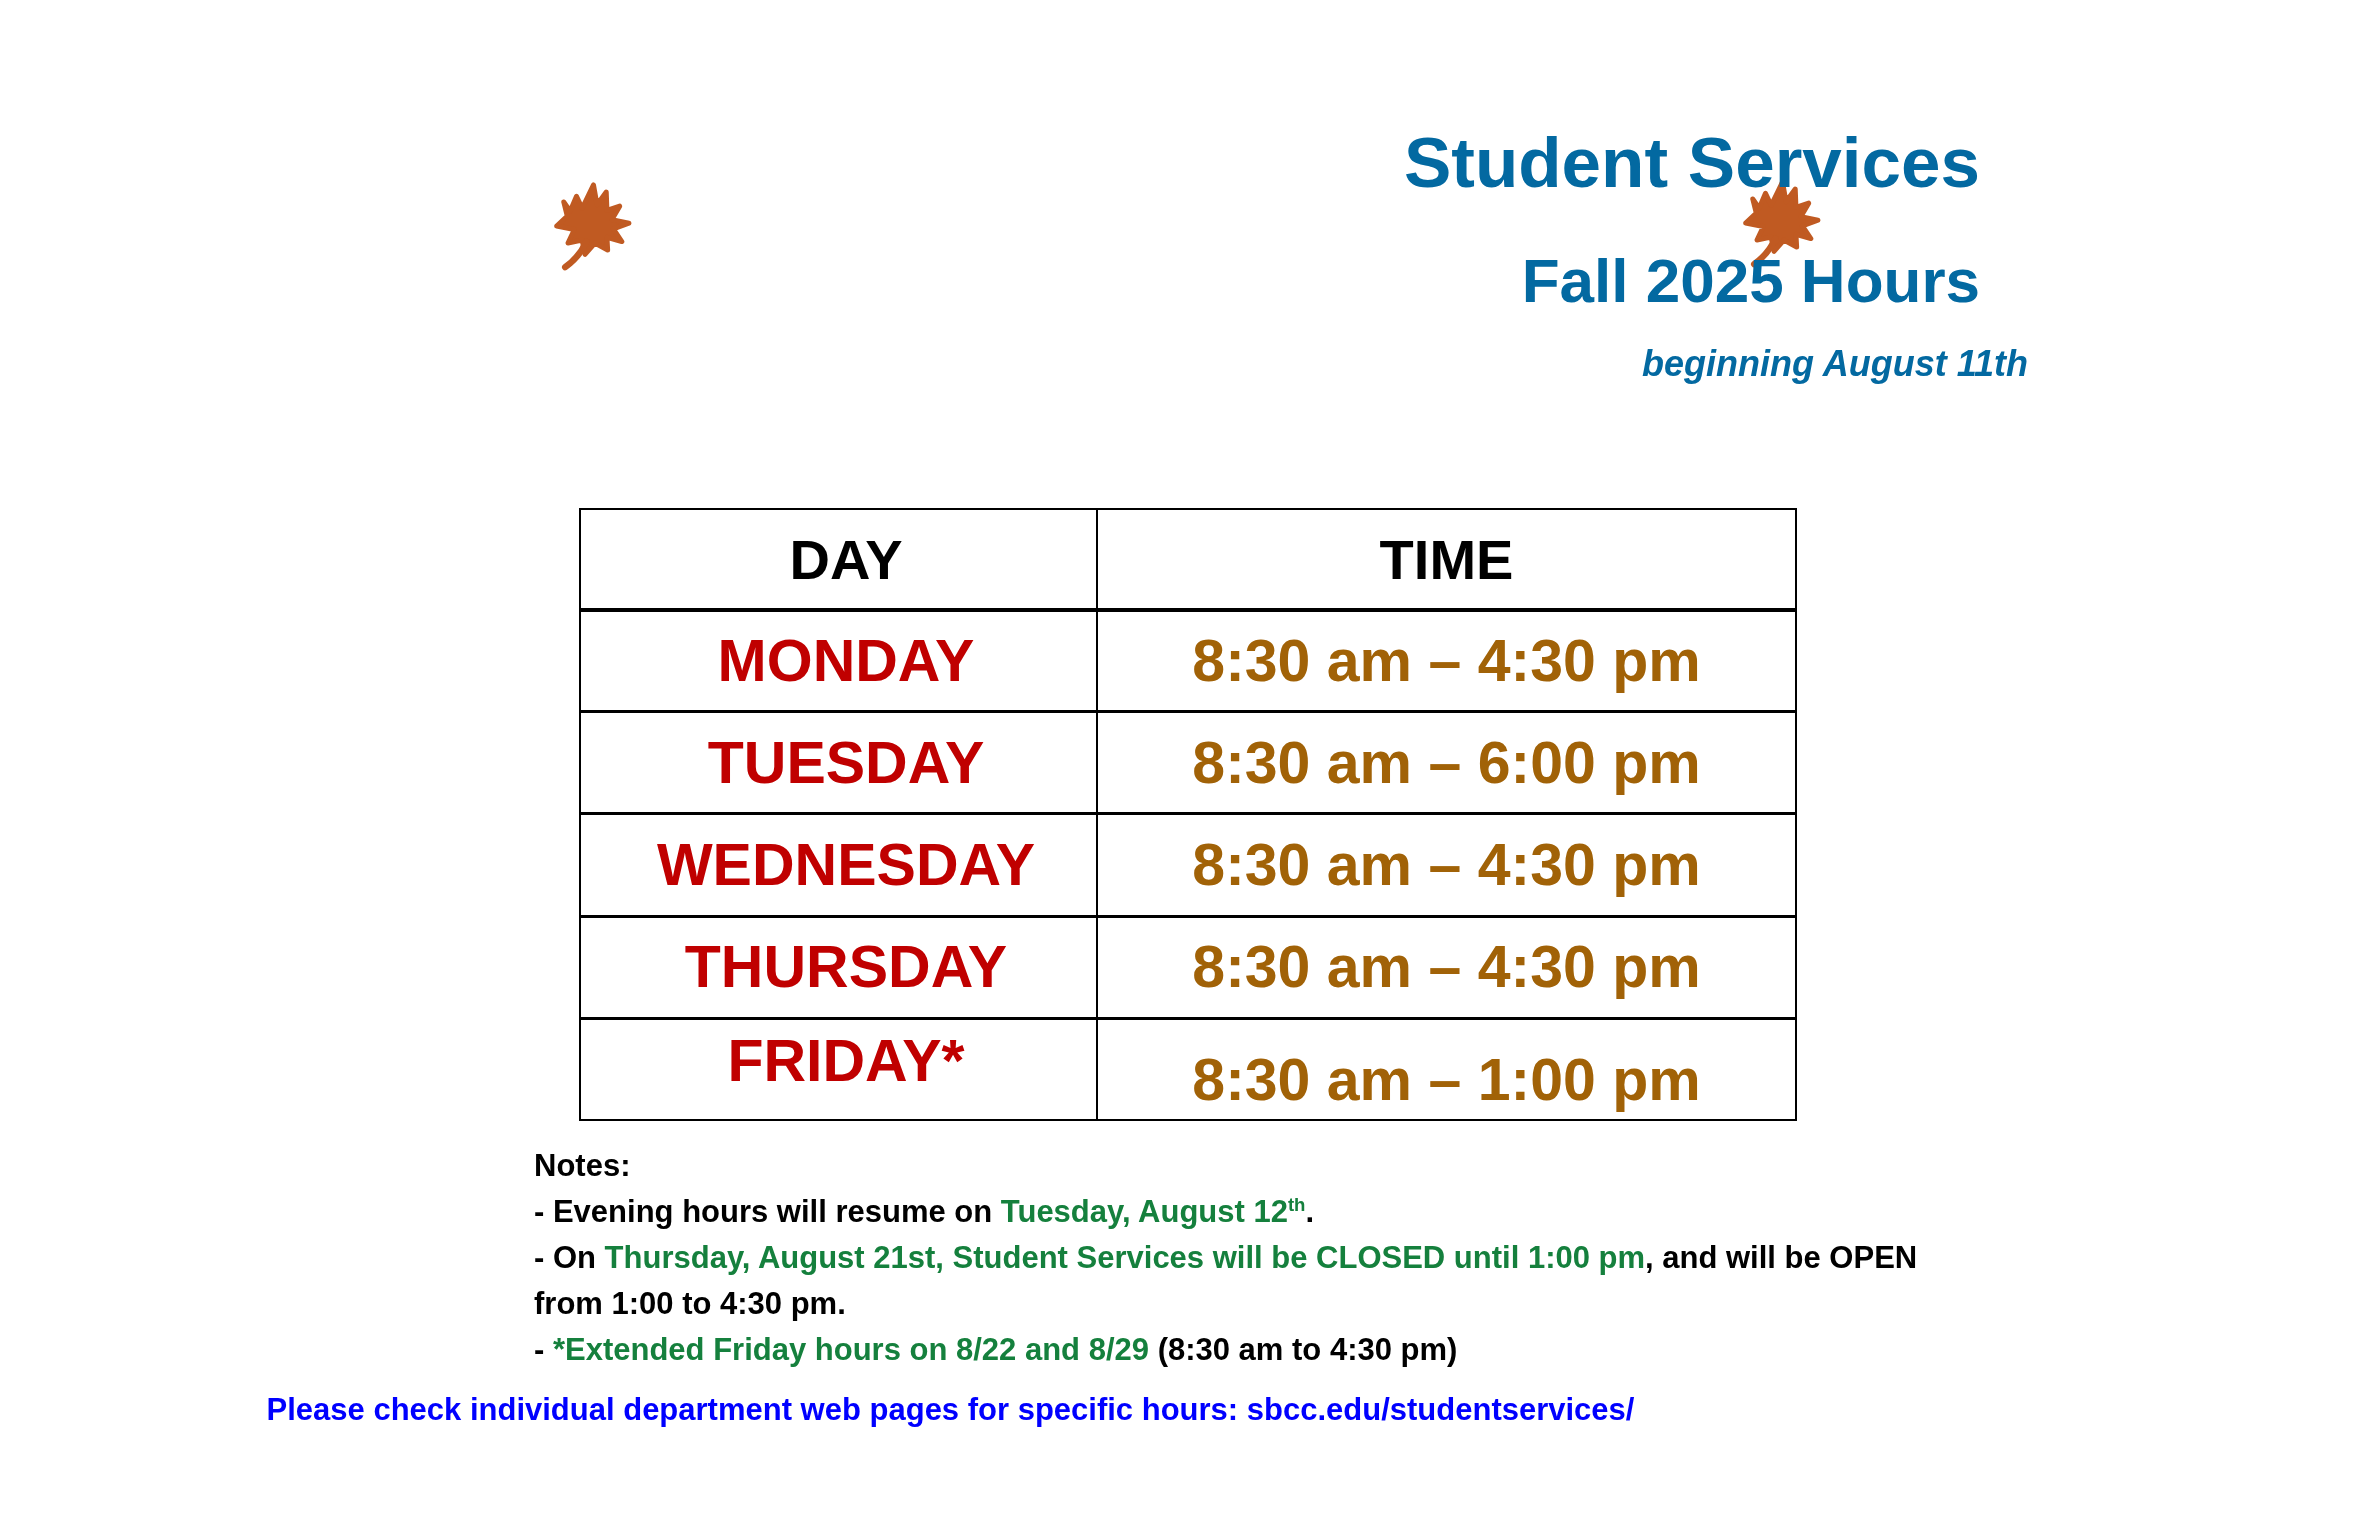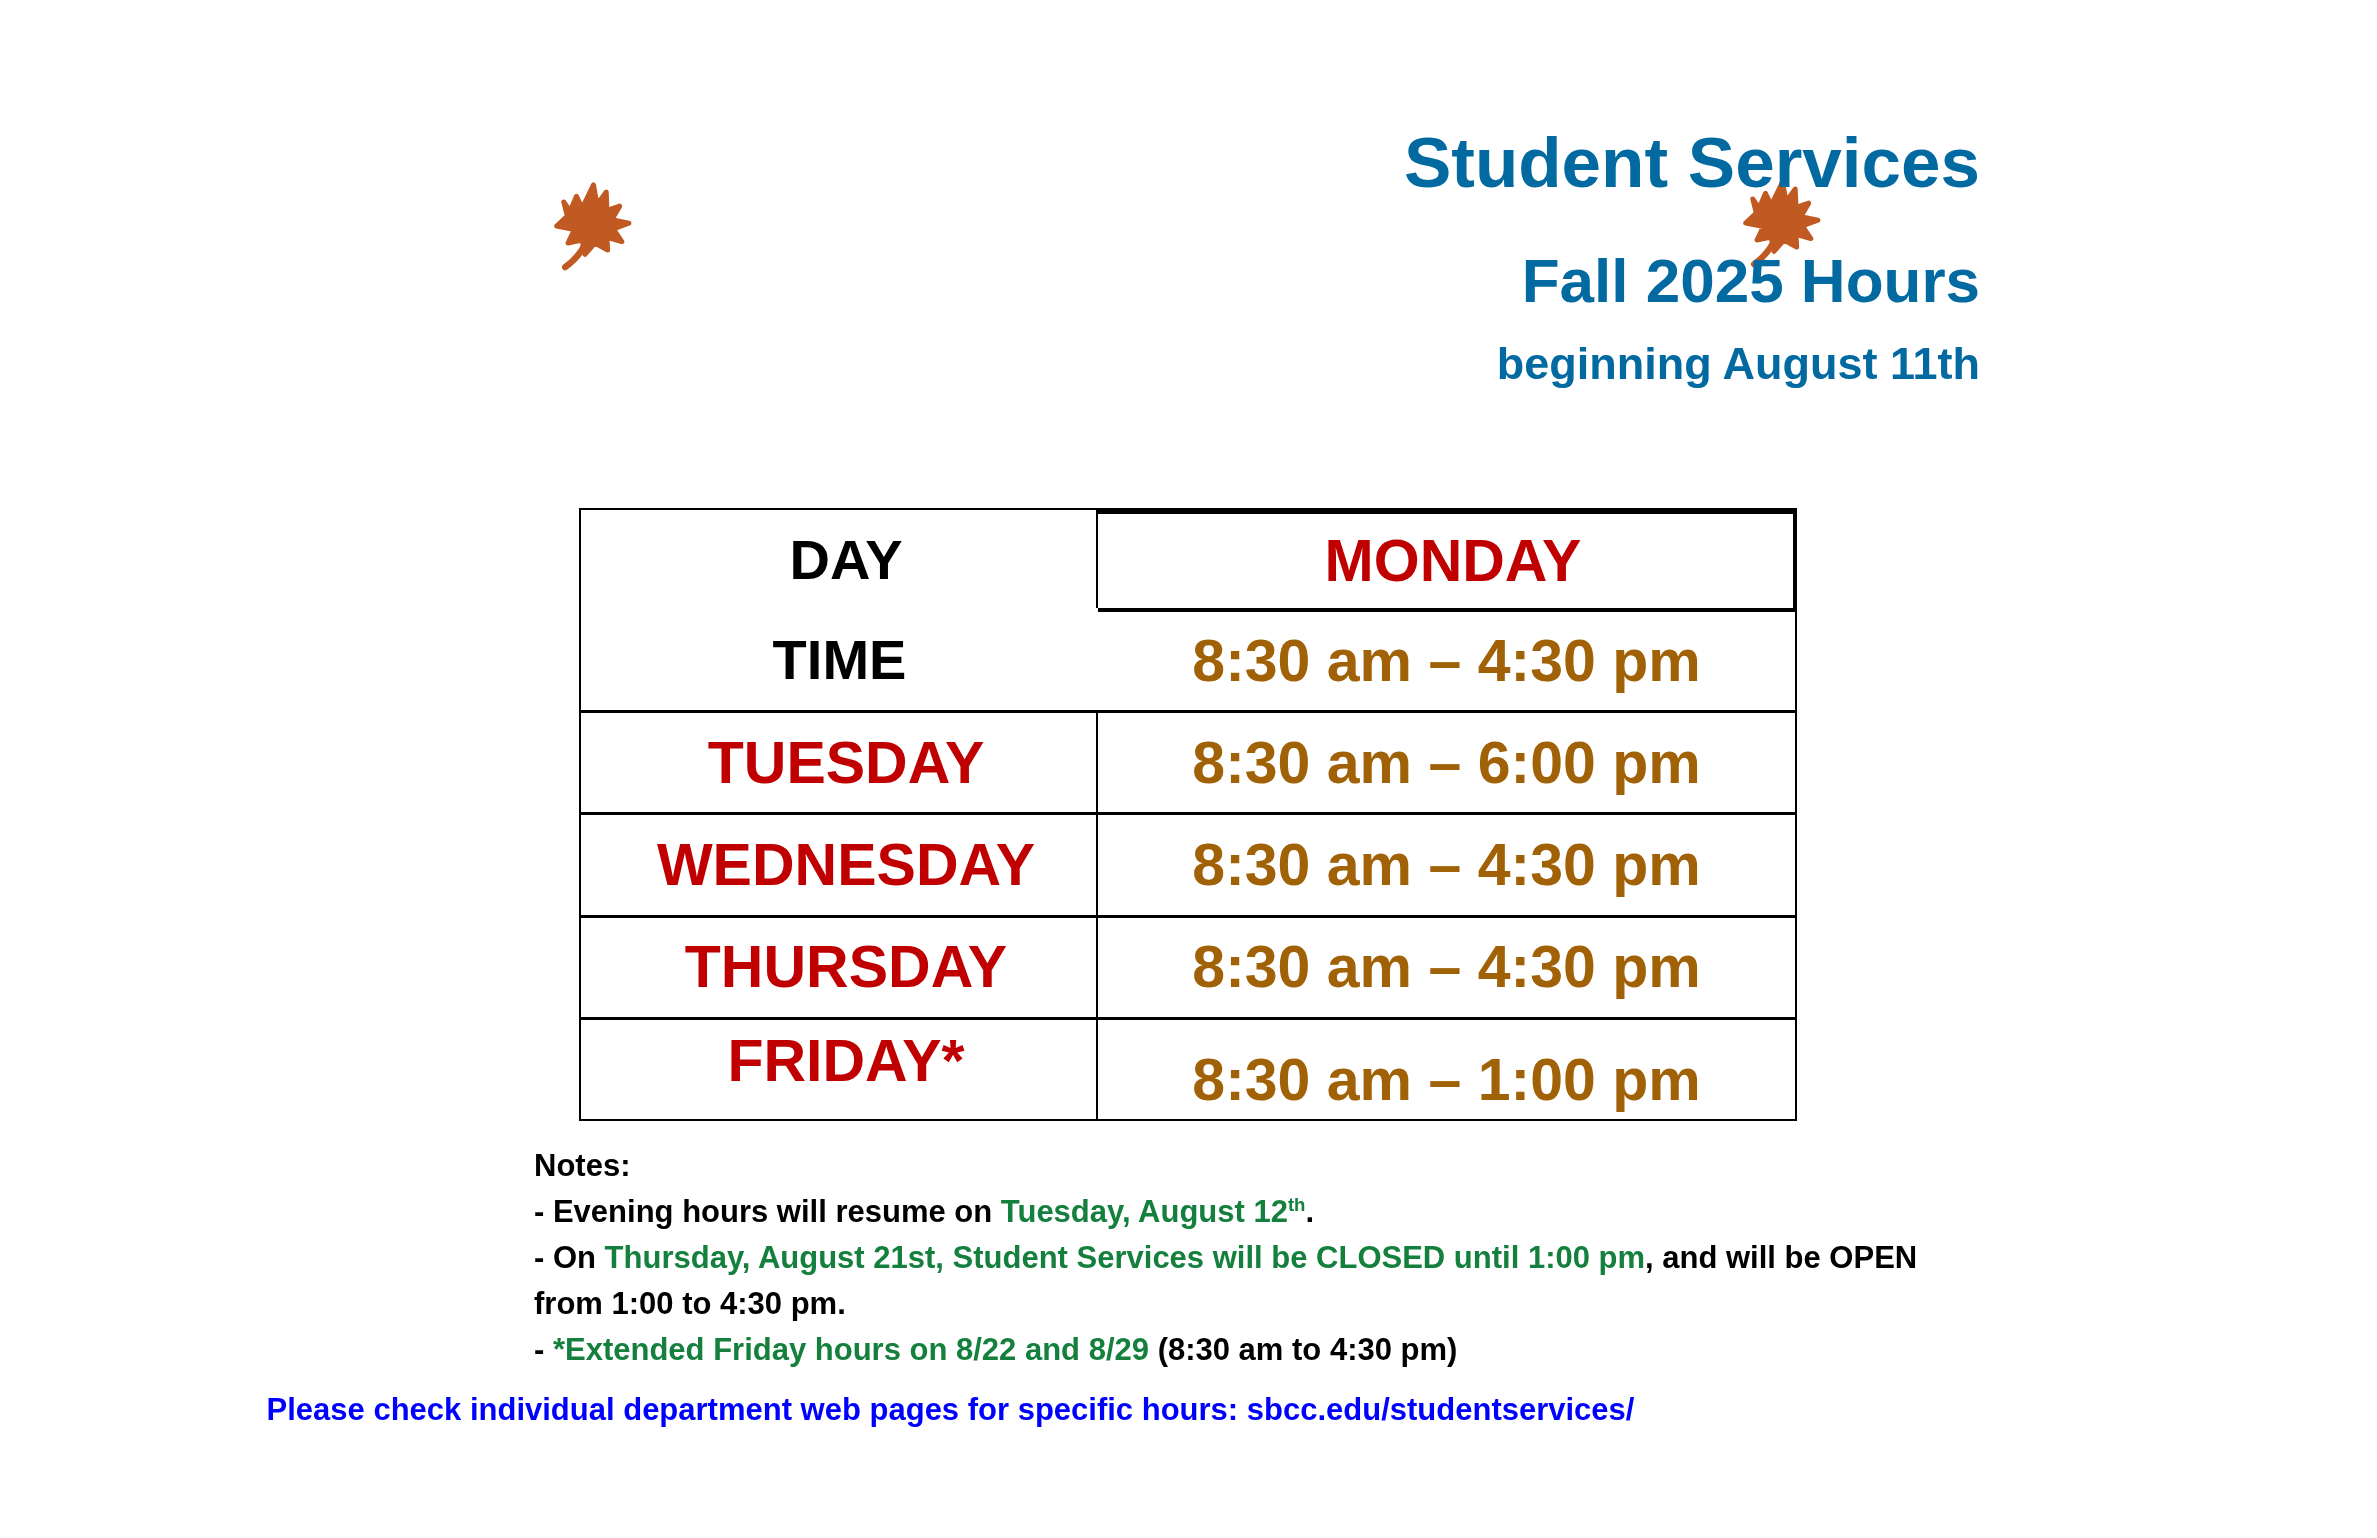--- a/index.html
+++ b/index.html
@@ -14,21 +14,21 @@
 
   
   .leaf { position:absolute; width:85px; height:94px; }
   .leaf-left  { left:551px;  top:179px; }
   .leaf-right { left:1740px; top:176px; }
 
   
   .title-block { position:absolute; left:0; width:1980px; text-align:right; color:#0369a1; }
   .main-title    { top:124px;  font-size:71px; font-weight:bold; line-height:77px; }
   .sub-title     { top:246px;  font-size:62px;  font-weight:bold; line-height:70px; }
-  .tagline       { top:334px;  font-size:45px;  font-weight:bold; line-height:59px; }
+  .tagline       { top:334px;  font-size:36px;  font-weight:bold; font-style:italic; line-height:59px;padding-left:48px; }
 
   
   .hours-table {
     position:absolute; left:579px; top:508px;
     width:1218px; height:613px;
     box-sizing:border-box;
     border:2.8px solid #000;
     display:grid;
     grid-template-columns:517px 1fr;
     grid-template-rows:98px repeat(5, 1fr);
@@ -79,26 +79,26 @@
   </svg>
 
   <div class="title-block main-title">Student Services</div>
   <div class="title-block sub-title">Fall 2025 Hours</div>
   <div class="title-block tagline">beginning August 11th</div>
 
   <div class="hours-table">
     <div class="cell col-day">
       <span class="th-text">DAY</span>
     </div>
+    <div class="cell">
+      <span class="th-text">TIME</span>
+    </div>
+
     <div class="cell col-day sep-head">
       <span class="day-text">MONDAY</span>
-    </div>
-
-    <div class="cell">
-      <span class="th-text">TIME</span>
     </div>
     <div class="cell sep-head">
       <span class="time-text">8:30 am – 4:30 pm</span>
     </div>
 
     <div class="cell col-day sep-row">
       <span class="day-text">TUESDAY</span>
     </div>
     <div class="cell sep-row">
       <span class="time-text">8:30 am – 6:00 pm</span>

